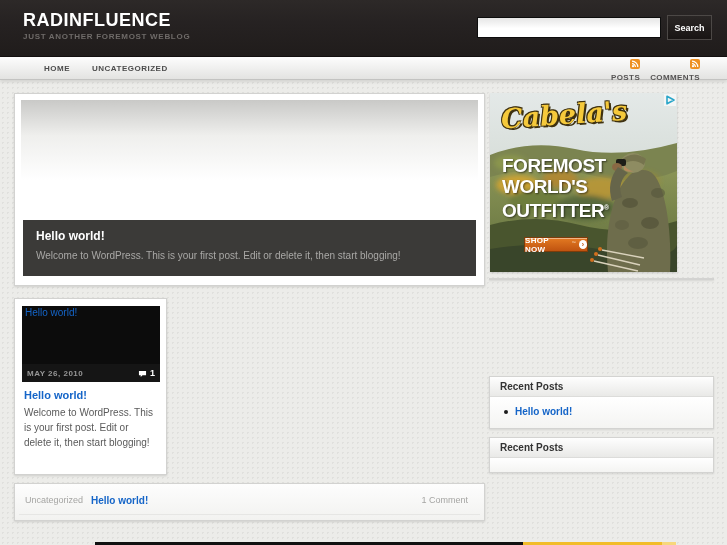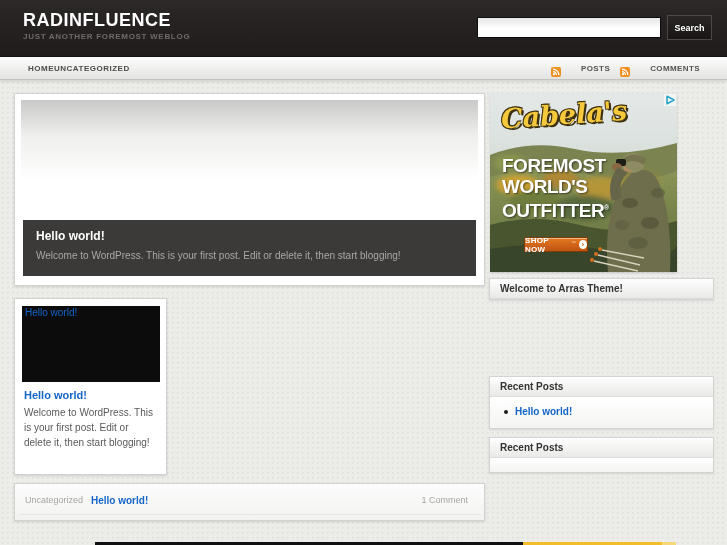--- a/index.html
+++ b/index.html
@@ -24,24 +24,24 @@
     border:1px solid #0d0d0d; background:linear-gradient(180deg,#e6e6e6,#ffffff 55%);
     font-size:10px; padding:0 5px; color:#333; outline:none; }
   .search-button { position:absolute; left:667px; top:15px; width:45px; height:25px;
     background:linear-gradient(180deg,#2a2625,#191514); border:1px solid #4c4846;
     color:#fff; font-size:9px; font-weight:bold; cursor:pointer; }
 
   
   .nav-bar { position:absolute; top:57px; left:0; width:727px; height:23px;
     background:linear-gradient(180deg,#fdfdfd,#e3e3e1);
     border-bottom:1px solid #c3c3c1; box-shadow:0 2px 3px rgba(0,0,0,.10); }
-  .nav-links { position:absolute; left:28px; top:0; height:22px; display:flex; align-items:center;justify-content:flex-end; }
+  .nav-links { position:absolute; left:44px; top:0; height:22px; display:flex; gap:22px; align-items:center;justify-content:flex-end; }
   .nav-link { font-size:8px; font-weight:bold; color:#4c4c4c; letter-spacing:.5px; cursor:pointer; }
   .nav-feeds { position:absolute; right:27px; top:0; height:22px; display:flex; gap:10px; align-items:center; }
-  .feed-link { display:flex; align-items:flex-end; gap:20px; cursor:pointer; }
+  .feed-link { display:flex; align-items:flex-end; gap:8px; cursor:pointer;flex-direction:column; }
   .rss-icon { width:10px; height:10px; display:inline-block; }
   .feed-label { font-size:8px; font-weight:bold; color:#555353; letter-spacing:.4px; }
 
   
   .white-box { position:absolute; background:#fff; border:1px solid #d2d2d0;
     box-shadow:0 1px 2px rgba(0,0,0,.12); }
 
   
   .featured-box { left:14px; top:93px; width:471px; height:193px; }
   .featured-surface { position:absolute; inset:6px;
@@ -164,20 +164,31 @@
     <div class="featured-surface"></div>
     <div class="featured-caption">
       <div class="featured-title">Hello world!</div>
       <div class="featured-excerpt">Welcome to WordPress. This is your first post. Edit or delete it, then start blogging!</div>
     </div>
   </section>
 
   <article class="white-box post-card">
     <div class="card-thumb">
       <span class="thumb-overlay-link">Hello world!</span>
+      <div class="thumb-bar">
+        <span class="thumb-date">MAY 26, 2010</span>
+        <span class="thumb-comments">
+          <span>
+            <svg viewBox="0 0 10 9" width="9" height="8">
+                <path d="M1 1h8v5H5L3 8V6H1z" fill="#fff"></path>
+              </svg>
+          </span>
+          <span class="count">1</span>
+        </span>
+      </div>
     </div>
     <div class="card-title">Hello world!</div>
     <div class="card-excerpt">Welcome to WordPress. This is your first post. Edit or delete it, then start blogging!</div>
   </article>
 
   <section class="white-box footer-list-box">
     <div class="footer-row">
       <span class="footer-category">Uncategorized</span>
       <span class="footer-title">Hello world!</span>
       <span class="footer-comments">1 Comment</span>
@@ -252,21 +263,20 @@
       <span class="shop-now-arrow">›</span>
     </div>
   </div>
   <div class="adchoices">
     <svg viewBox="0 0 12 12" width="12" height="12">
         <path d="M3 2.2 L10 6 L3 9.8 Z" fill="none" stroke="#2aa6c9" stroke-width="1.6" stroke-linejoin="round"></path>
       </svg>
   </div>
 
   <section class="sidebar-box welcome-box">
-    <div class="sb-header">Welcome to Arras Theme!</div>
   </section>
 
   <section class="sidebar-box recent-box-1">
     <div class="sb-header">Recent Posts</div>
     <div class="sb-body recent-body">
       <div class="recent-item">
         <span class="bullet"></span>
         <a class="recent-link">Hello world!</a>
       </div>
     </div>

